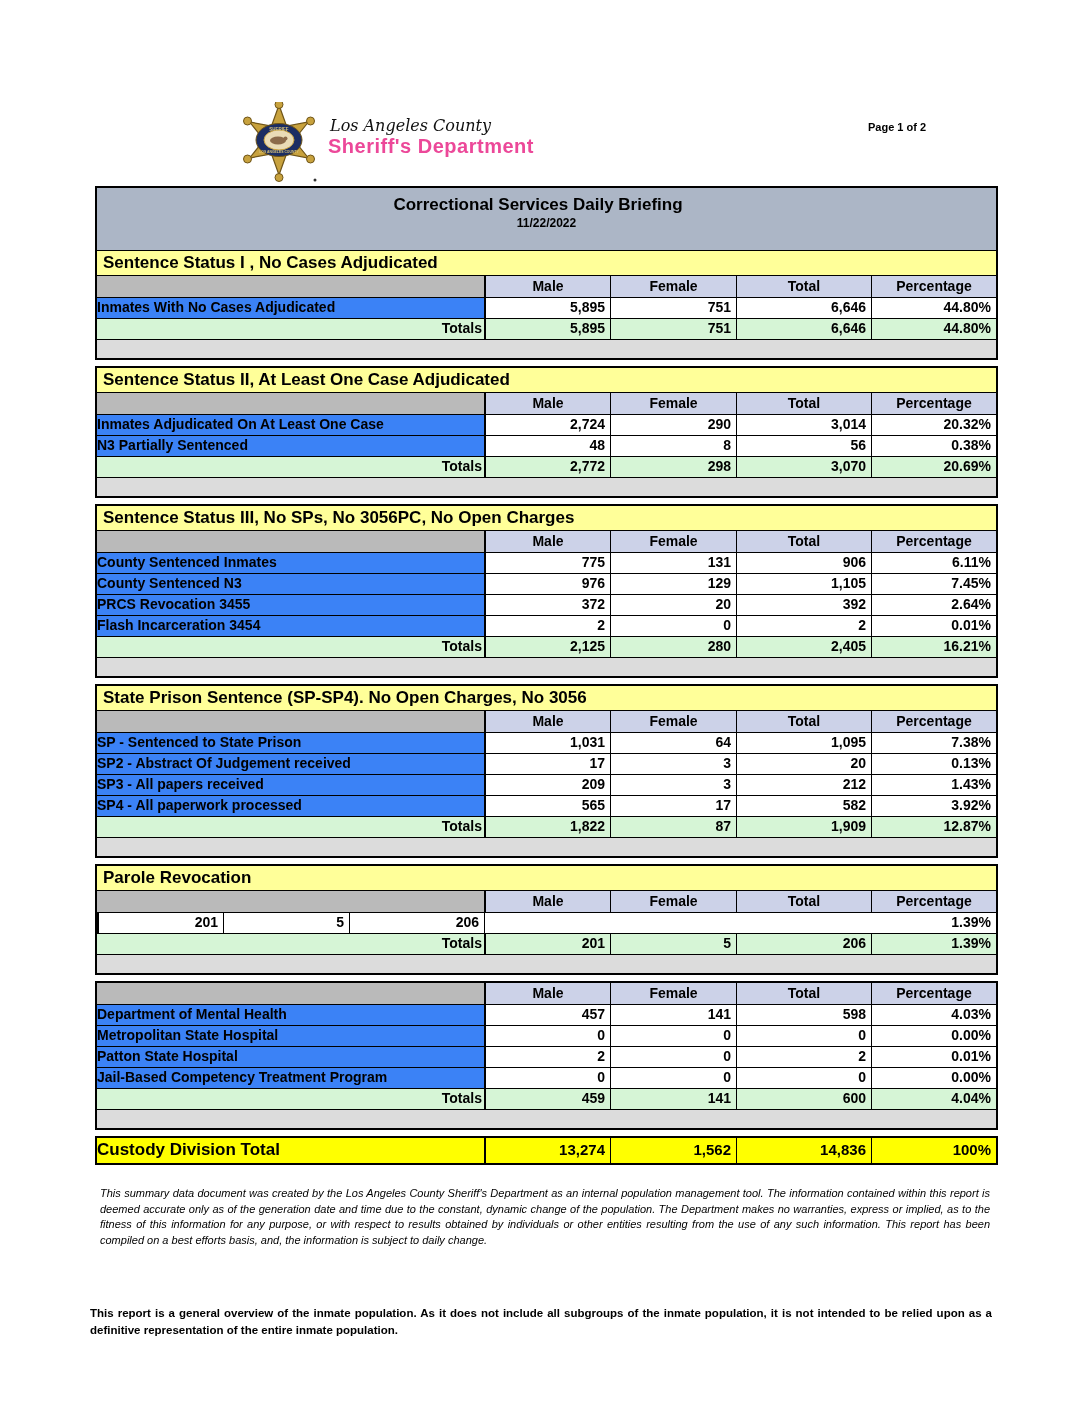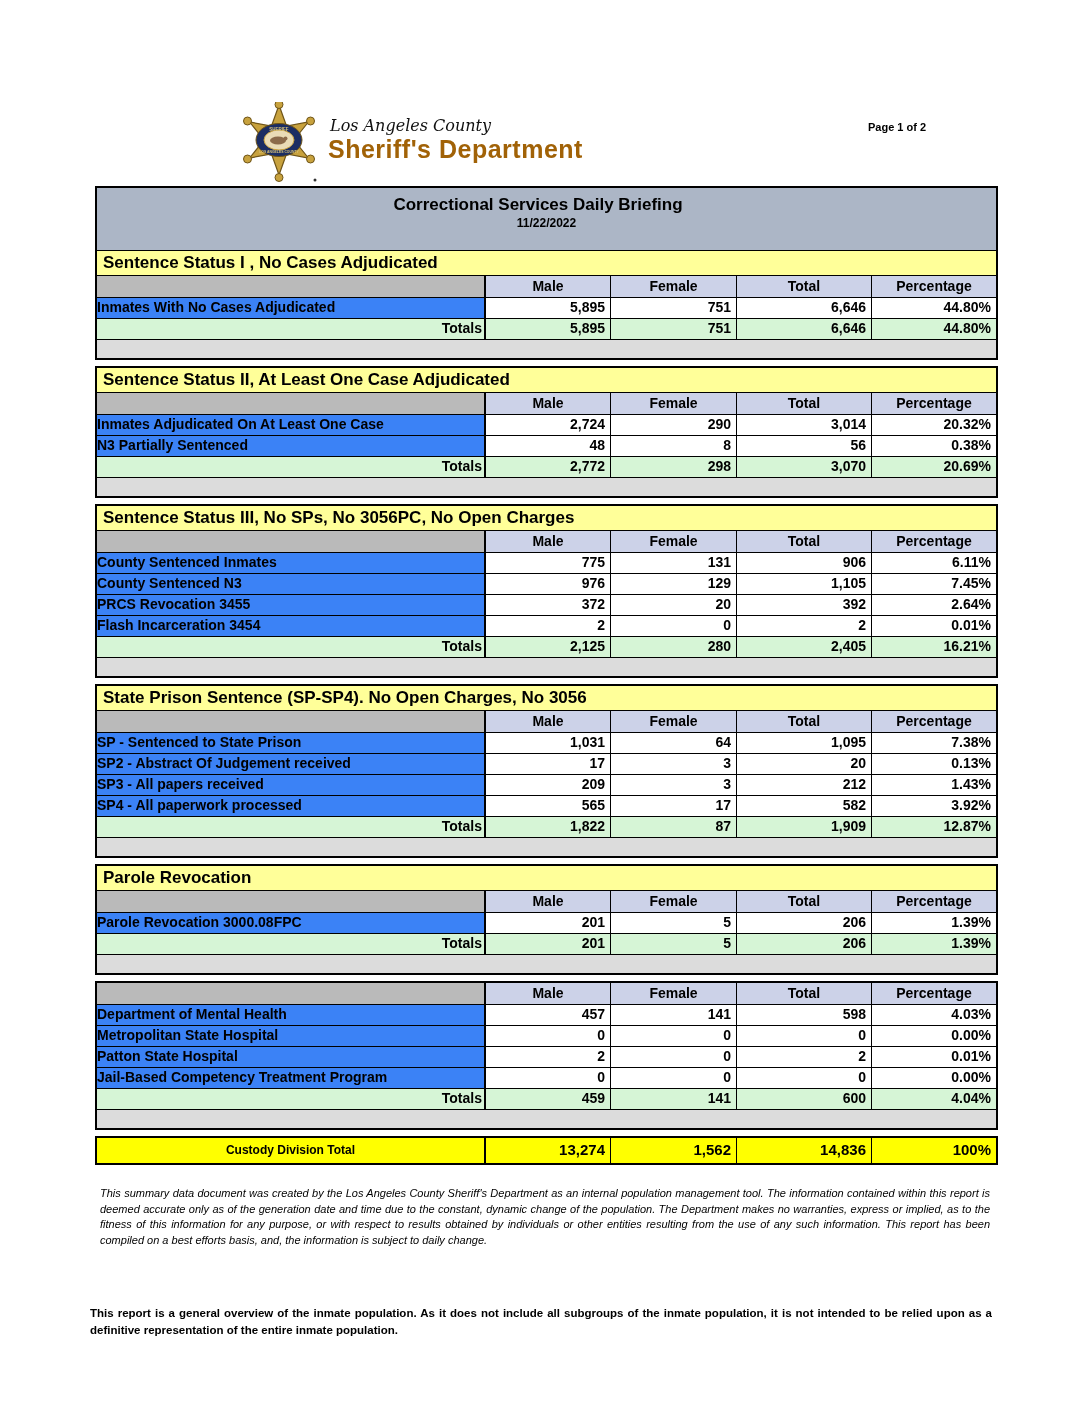--- a/index.html
+++ b/index.html
@@ -10,21 +10,21 @@
   }
   
   .doc-header{position:absolute;left:0;top:0;width:1088px;height:186px;}
   .logo-wrap{position:absolute;left:233px;top:102px;width:92px;height:84px;}
   .county-name{
     position:absolute;left:330px;top:116px;
     font-family:"DejaVu Serif", serif;font-style:italic;font-size:16px;color:#111;
   }
   .dept-name{
     position:absolute;left:328px;top:135px;
-    font-size:25px;font-weight:bold;letter-spacing:.5px;color:#a16207;
+    font-size:20px;font-weight:bold;letter-spacing:.5px;color:#ec4899;
   }
   .page-label{position:absolute;left:868px;top:121px;font-size:11px;font-weight:bold;}
 
   
   .report{position:absolute;left:95px;top:186px;width:903px;}
   .block{border:2px solid #000;box-sizing:border-box;margin-bottom:6px;}
   .r{display:flex;align-items:stretch;border-top:1px solid #000;}
   .r:first-child{border-top:none;}
   .c{box-sizing:border-box;overflow:hidden;white-space:nowrap;}
   .lab{width:387px;}
@@ -50,21 +50,21 @@
 
   .drow .c, .trow .c{height:20px;line-height:19px;font-size:14px;font-weight:bold;}
   .drow .rl{background:#3b82f6;}
   .nv{text-align:right;padding-right:5px;background:#fff;}
   .trow .c{background:var(--totals-bg,#D6F5D6);}
   .trow .tl{text-align:right;padding-right:2px;}
 
   .spacer{height:18px;background:var(--spacer-bg,#DCDCDC);border-top:1px solid #000;}
 
   .grand .c{background:var(--grand-bg,#FFFF00);height:25px;line-height:24px;font-weight:bold;}
-  .grand .gl{text-align:center;font-size:12px;}
+  .grand .gl{text-align:left;font-size:17px;}
   .grand .nv{background:var(--grand-bg,#FFFF00);font-size:15px;}
 
   
   .disclaimer{
     position:absolute;left:100px;top:1186px;width:890px;
     font-size:11px;font-style:italic;line-height:15.5px;text-align:justify;color:#000;
   }
   .footnote{
     position:absolute;left:90px;top:1305px;width:902px;
     font-size:11.5px;font-weight:600;line-height:17px;text-align:justify;color:#000;
@@ -262,21 +262,20 @@
   <div class="block">
     <div class="sec-title">Parole Revocation</div>
     <div class="r hdr">
       <div class="c lab hcell-gray"></div>
       <div class="c n1 hcell">Male</div>
       <div class="c n2 hcell">Female</div>
       <div class="c n3 hcell">Total</div>
       <div class="c n4 hcell">Percentage</div>
     </div>
     <div class="r drow">
-      <div class="c lab rl">Parole Revocation 3000.08FPC</div>
       <div class="c n1 nv">201</div>
       <div class="c n2 nv">5</div>
       <div class="c n3 nv">206</div>
       <div class="c n4 nv">1.39%</div>
     </div>
     <div class="r trow">
       <div class="c lab tl">Totals</div>
       <div class="c n1 nv">201</div>
       <div class="c n2 nv">5</div>
       <div class="c n3 nv">206</div>

